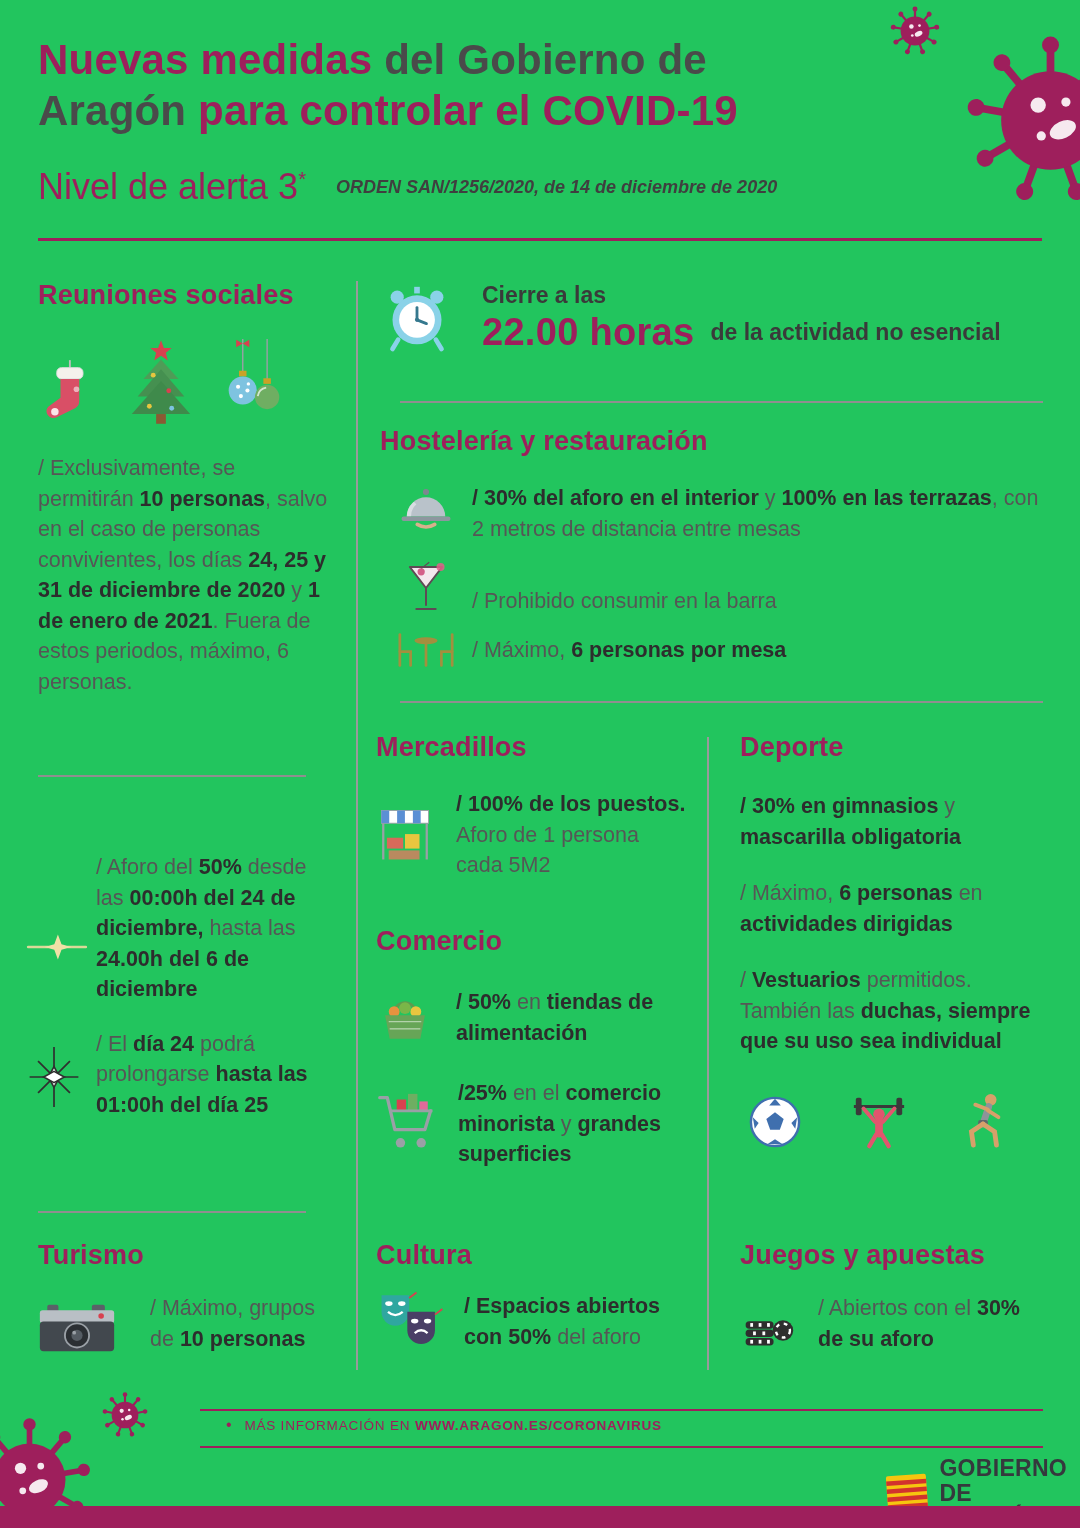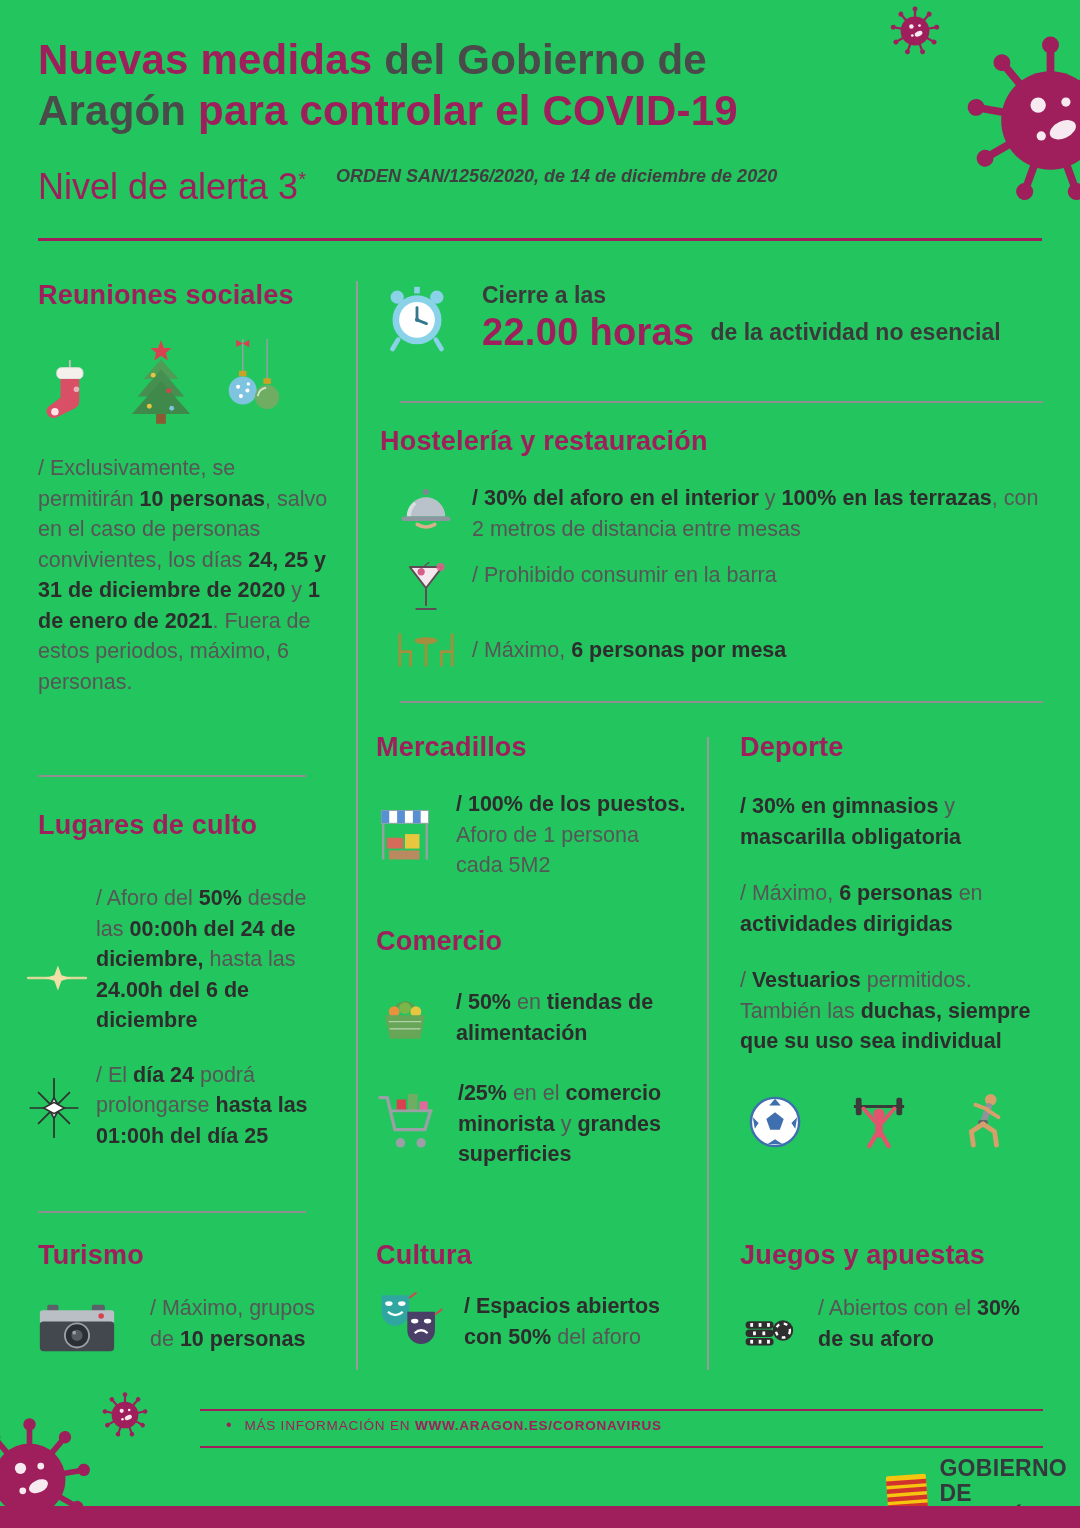--- a/index.html
+++ b/index.html
@@ -9,21 +9,21 @@
     position:relative;width:1080px;height:1528px;margin:0 auto;
     background:#22c55e;overflow:hidden;
     font-family:"Liberation Sans","DejaVu Sans",sans-serif;
     color:#565656;
   }
   .abs{position:absolute}
   
   .main-title{font-size:42px;line-height:1.22;color:#4a4a4a;letter-spacing:.2px}
   .main-title .b{font-weight:700}
   .accent{color:#9e1f5c}
-  .alert-row{display:flex;align-items:flex-start}
+  .alert-row{display:flex;align-items:center}
   .alert{font-size:36px;color:#9e1f5c;font-weight:500}
   .alert sup{font-size:20px;vertical-align:super}
   .order{font-size:18px;font-style:italic;font-weight:700;color:#3f3f3f;margin-left:30px}
   .sec-title{font-size:27px;font-weight:700;color:#9e1f5c;letter-spacing:.2px}
   .txt{font-size:21.5px;line-height:1.42;color:#565656}
   .txt .b{font-weight:700;color:#2d2d2d}
   
   .rule-accent{position:absolute;background:#9e1f5c}
   .hline{position:absolute;height:1.5px;background:#8f8f8f}
   .vline{position:absolute;width:1.5px;background:#9a9a9a}
@@ -57,21 +57,21 @@
   #sec-closing{left:384px;top:280px;width:662px;display:flex}
   .closing-text{margin-left:32px;margin-top:2px}
   .closing-intro{font-size:23px;font-weight:700;color:#3a3a3a}
   .closing-line2{display:flex;align-items:center;margin-top:2px}
   .closing-big{font-size:38px;font-weight:700;color:#9e1f5c;letter-spacing:.3px}
   .closing-scope{font-size:23px;font-weight:700;color:#3a3a3a;margin-left:16px}
   #sec-hosteleria{left:380px;top:426px;width:664px}
   .host-row{display:flex;margin-top:26px}
   .host-row .icon-col{width:92px;display:flex;justify-content:center}
   .host-row .txt{flex:1}
-  .host-row-mid{margin-top:16px;align-items:flex-start}
+  .host-row-mid{margin-top:16px;align-items:flex-end}
   .host-row-last{margin-top:14px;align-items:center}
   #sec-mercadillos{left:376px;top:732px;width:316px}
   .merc-row{margin-top:26px}
   .merc-row .txt{margin-left:22px;width:232px}
   #sec-comercio{left:376px;top:926px;width:316px}
   .com-row1{margin-top:30px}
   .com-row1 .txt{margin-left:22px;width:232px}
   .com-row2{margin-top:30px}
   .com-row2 .txt{margin-left:20px;width:242px}
   #sec-deporte{left:740px;top:732px;width:306px}
@@ -395,21 +395,20 @@
           <use href="#i-tree" width="70" height="92"></use>
         </svg>
       <svg width="60" height="90">
           <use href="#i-ornaments" width="60" height="90"></use>
         </svg>
     </div>
     <p class="txt"><span>/ Exclusivamente, se permitirán </span><span class="b">10 personas</span><span>, salvo en el caso de personas convivientes, los días </span><span class="b">24, 25 y 31 de diciembre de 2020</span><span> y </span><span class="b">1 de enero de 2021</span><span>. Fuera de estos periodos, máximo, 6 personas.</span></p>
   </section>
 
   <section id="sec-culto" class="abs">
-    <h2 class="sec-title">Lugares de culto</h2>
     <div class="row culto-row1">
       <span class="icon-col">
         <svg width="70" height="36">
             <use href="#i-glow" width="70" height="36"></use>
           </svg>
       </span>
       <p class="txt culto-txt"><span>/ Aforo del </span><span class="b">50%</span><span>  desde las </span><span class="b">00:00h del 24 de diciembre,</span><span> hasta las </span><span class="b">24.00h del 6 de diciembre</span></p>
     </div>
     <div class="row culto-row2">
       <span class="icon-col">

